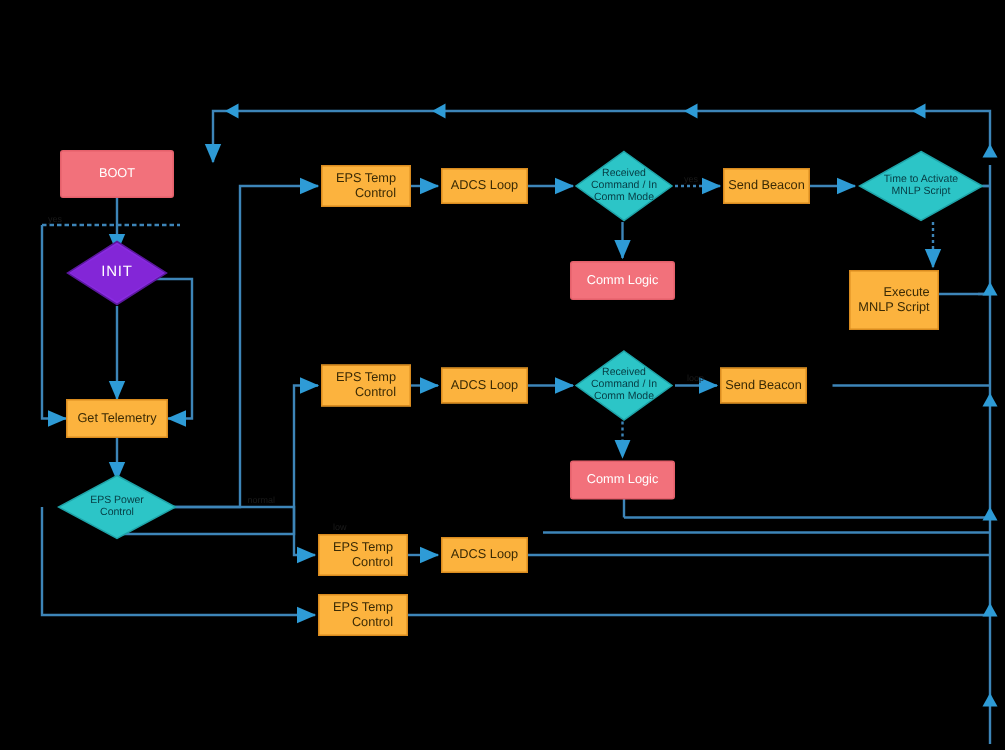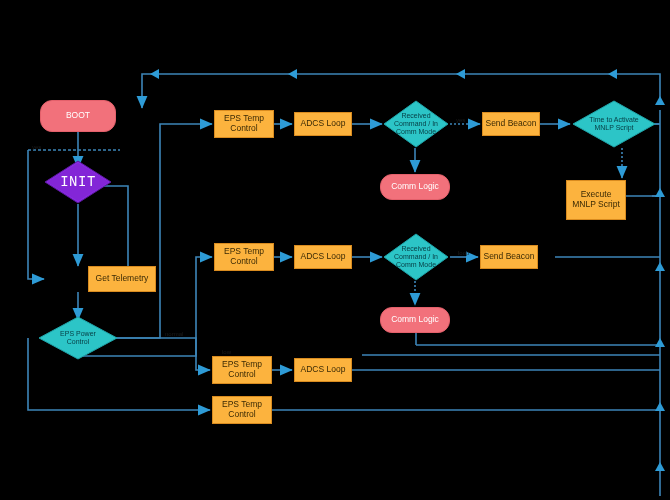--- a/index.html
+++ b/index.html
@@ -12,35 +12,36 @@
   }
   svg.edges{position:absolute;left:0;top:0;width:670px;height:500px;}
   .node{position:absolute;box-sizing:border-box;display:flex;align-items:center;justify-content:center;text-align:center;line-height:1.15;}
   .node .lbl{display:block;white-space:pre-line;}
   
   .rect{
     background:#FCB33E;
     border:1px solid #D98B1F;
     color:#3a2a05;
     font-size:8.5px;
+    text-align:right;
   }
   
   .pill{
     background:#F2717B;
     border:1px solid #E4606B;
-    border-radius:12px;
+    border-radius:2px;
     color:#ffffff;
     font-size:8.5px;
   }
   
   .diamond{background:transparent;}
   .diamond .dshape{position:absolute;left:0;top:0;width:100%;height:100%;}
   .diamond .lbl{position:relative;z-index:2;font-size:7px;}
   .diamond.teal .lbl{color:#063c43;}
-  .diamond.purple .lbl{color:#ffffff;font-size:14px;letter-spacing:.5px;font-family:Liberation Mono, monospace;}
+  .diamond.purple .lbl{color:#ffffff;font-size:10px;letter-spacing:.5px;}
   .edge-label{position:absolute;font-size:6px;color:#1b1b1b;}
 </style>
 </head>
 <body>
 
 <div id="canvas">
 
   <svg class="edges" viewBox="0 0 670 500" xmlns="http://www.w3.org/2000/svg">
     <defs>
       <marker id="arr" markerWidth="9" markerHeight="9" refX="7.5" refY="4" orient="auto">
@@ -122,21 +123,21 @@
   </div>
 
   <div class="node diamond purple" style="left:44px;top:160px;width:68px;height:44px;">
     <svg class="dshape" viewBox="0 0 68 44">
       <polygon points="34,1 67,22 34,43 1,22" fill="#8A2BE2" stroke="#5B189E" stroke-width="1"></polygon>
       <polygon points="34,3 65,22 34,41 3,22" fill="#7B22C9" opacity=".45"></polygon>
     </svg>
     <span class="lbl">INIT</span>
   </div>
 
-  <div class="node rect" style="left:44px;top:266px;width:68px;height:26px;margin-left:44px;">
+  <div class="node rect" style="left:44px;top:266px;width:68px;height:26px;">
     <span class="lbl">Get Telemetry</span>
   </div>
 
   <div class="node diamond teal" style="left:38px;top:316px;width:80px;height:44px;">
     <svg class="dshape" viewBox="0 0 80 44">
       <polygon points="40,1 79,22 40,43 1,22" fill="#2CC5C7" stroke="#1FA3A8" stroke-width="1"></polygon>
     </svg>
     <span class="lbl">EPS Power
 Control</span>
   </div>

